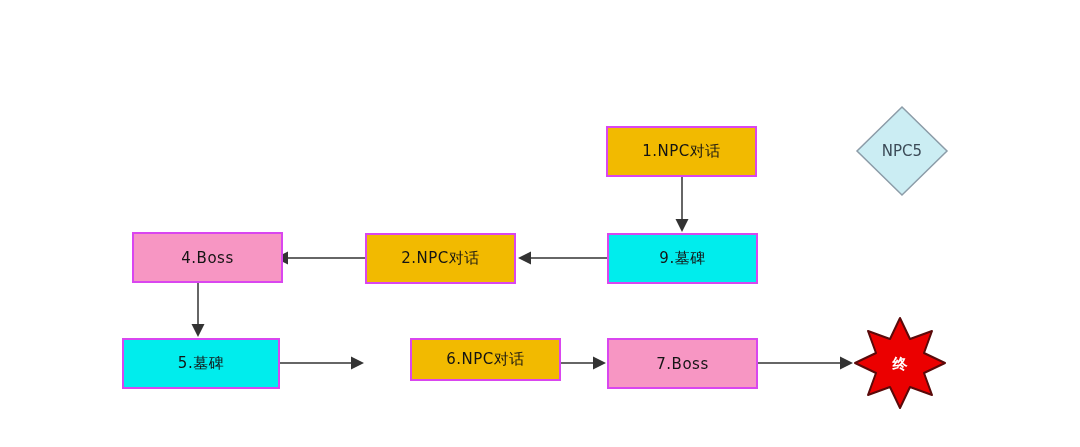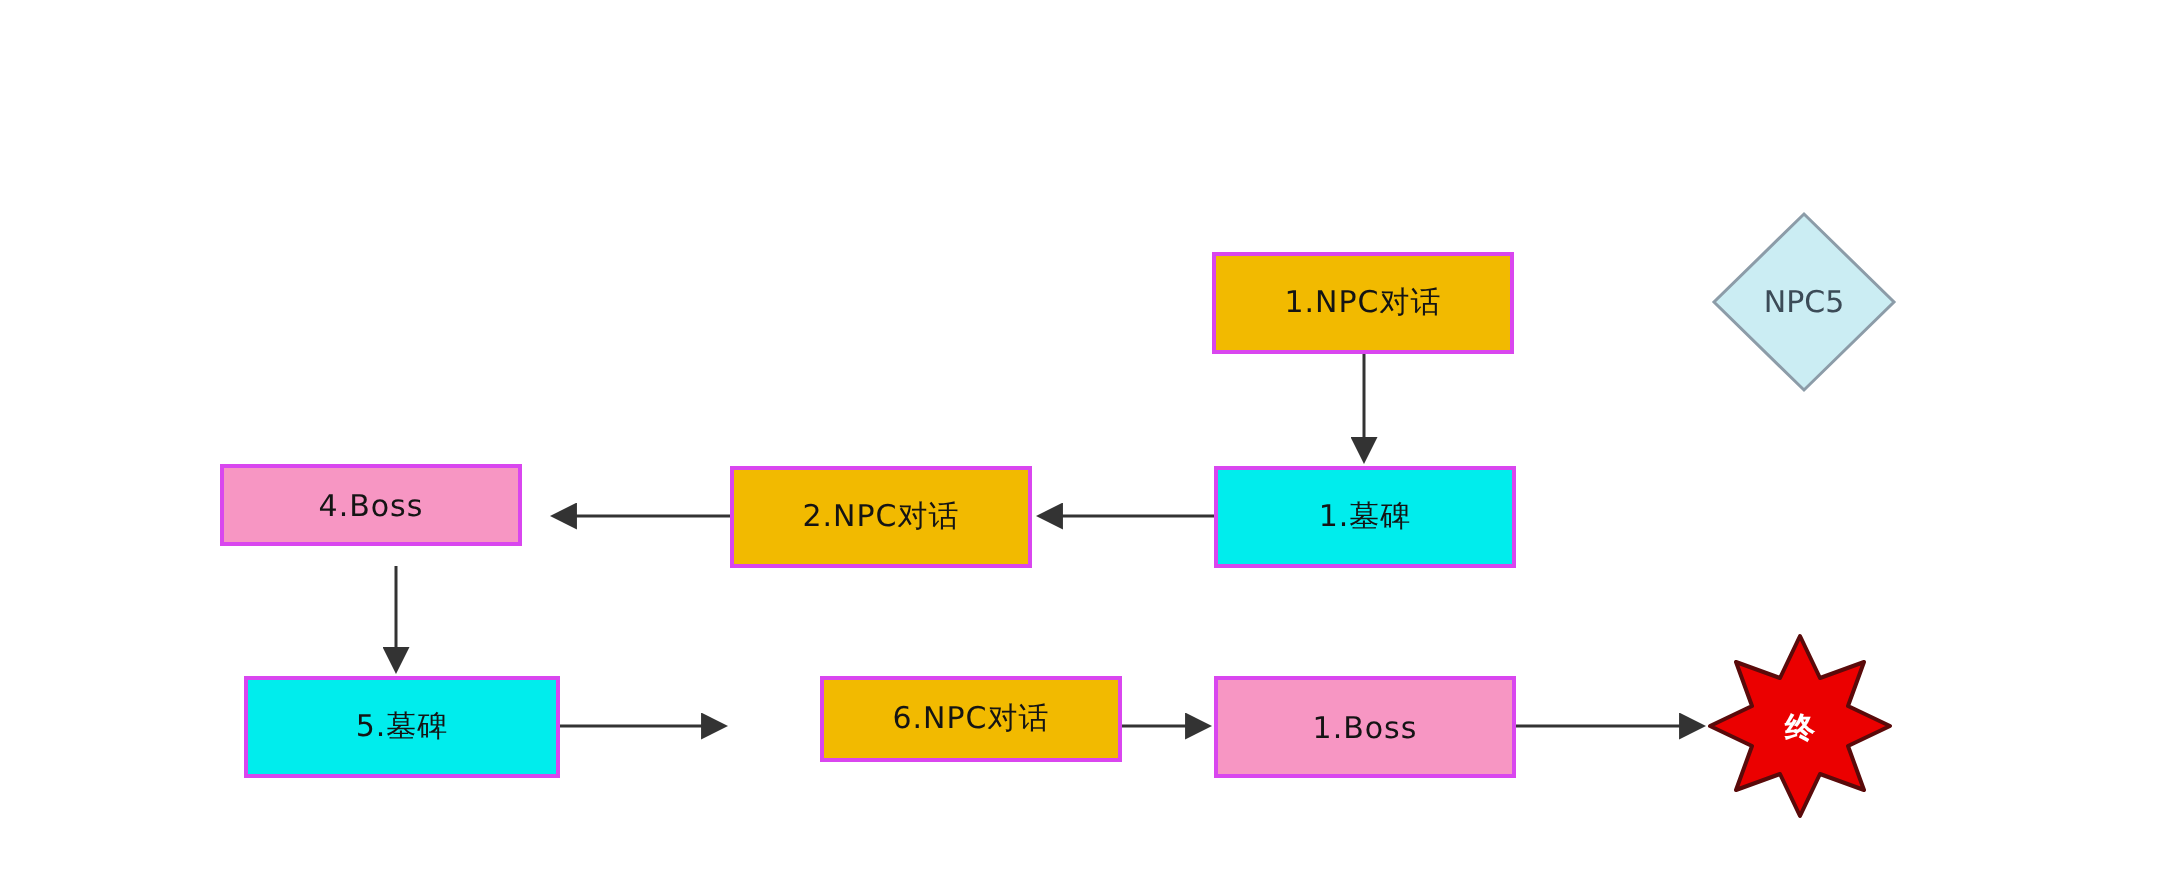--- a/index.html
+++ b/index.html
@@ -73,36 +73,36 @@
       <polygon points="900,318 910,339 932,331 924,353 945,363 924,373 932,395 910,387 900,408 890,387 868,395 876,373 855,363 876,353 868,331 890,339" fill="#eb0000" stroke="#5a0a0a" stroke-width="2" stroke-linejoin="round"></polygon>
       <text class="star-label" x="900" y="369">终</text>
     </g>
   </svg>
 
   <div class="node node-orange" style="left:606px; top:126px; width:151px; height:51px;">
     <span>1.NPC对话</span>
   </div>
 
   <div class="node node-cyan" style="left:607px; top:233px; width:151px; height:51px;">
-    <span>1.墓碑</span>
+    <span>9.墓碑</span>
   </div>
 
   <div class="node node-orange" style="left:365px; top:233px; width:151px; height:51px;">
     <span>2.NPC对话</span>
   </div>
 
-  <div class="node node-pink" style="left:110px; top:232px; width:151px; height:41px;">
+  <div class="node node-pink" style="left:132px; top:232px; width:151px; height:51px;">
     <span>4.Boss</span>
   </div>
 
   <div class="node node-cyan" style="left:122px; top:338px; width:158px; height:51px;">
     <span>5.墓碑</span>
   </div>
 
   <div class="node node-orange" style="left:365px; top:338px; width:151px; height:43px;margin-left:45px;">
     <span>6.NPC对话</span>
   </div>
 
   <div class="node node-pink" style="left:607px; top:338px; width:151px; height:51px;">
-    <span>1.Boss</span>
+    <span>7.Boss</span>
   </div>
 
 </div>
 
 </body></html>

